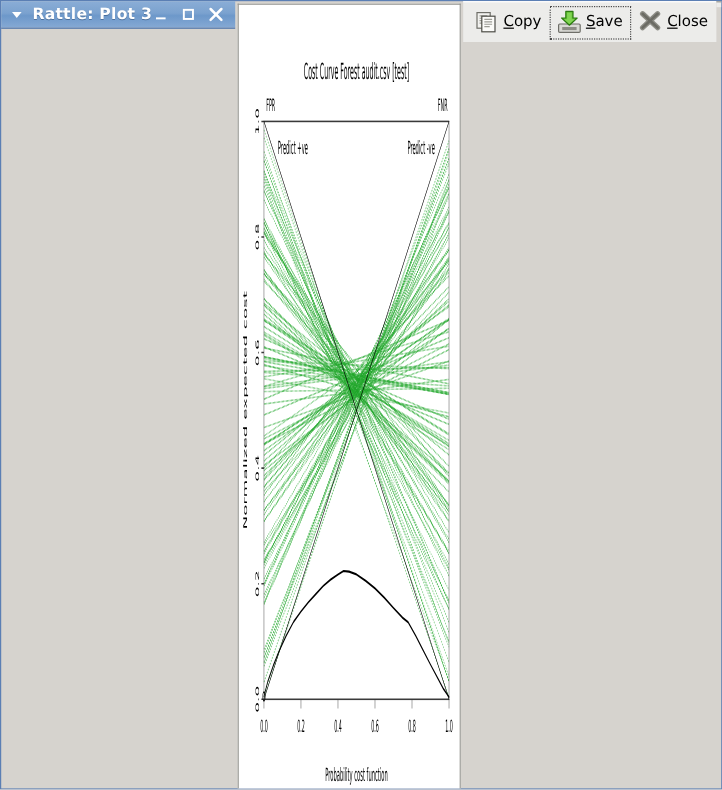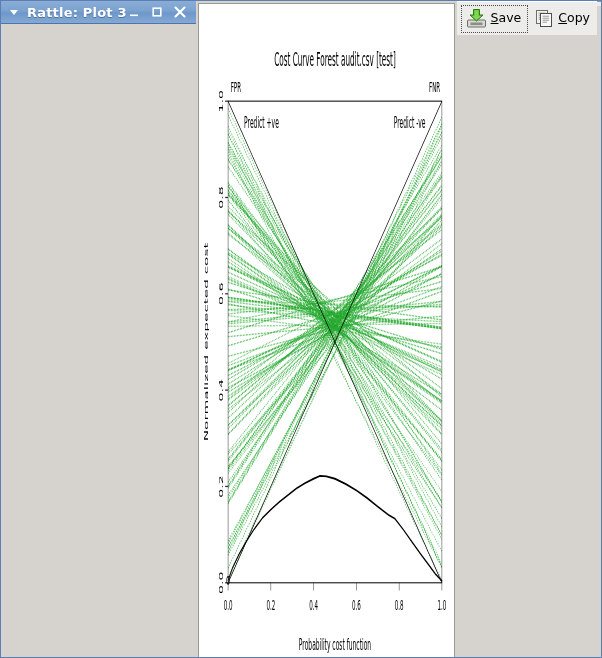--- a/index.html
+++ b/index.html
@@ -287,42 +287,51 @@
           <text x="318" y="57" font-size="17" font-family="&quot;DejaVu Sans&quot;,&quot;Liberation Sans&quot;,sans-serif" fill="#000000" text-anchor="middle" font-weight="normal">Cost Curve Forest audit.csv [test]</text>
           <text x="318" y="592" font-size="14" font-family="&quot;DejaVu Sans&quot;,&quot;Liberation Sans&quot;,sans-serif" fill="#000000" text-anchor="middle">Probability cost function</text>
           <text x="318" y="612" font-size="14" font-family="&quot;DejaVu Sans&quot;,&quot;Liberation Sans&quot;,sans-serif" fill="#000000" text-anchor="middle">Rattle 2008-08-10 17:50:07 gjw</text>
           <text x="22" y="309.5" font-size="14" font-family="&quot;DejaVu Sans&quot;,&quot;Liberation Sans&quot;,sans-serif" fill="#000000" text-anchor="middle" transform="rotate(-90 22 309.5)">Normalized expected cost</text>
         </g>
     </svg>
   </div>
 
   <div class="toolbar">
 
+    <div class="tb-btn">
+      <span class="tb-icon">
+        <svg width="21" height="21" viewBox="0 0 21 21">
+          <rect x="2.5" y="2.5" width="11" height="13" fill="#f2f2ef" stroke="#6e6e68" stroke-width="1"></rect>
+          <path d="M4.6 5.2 h6.5 M4.6 7.2 h6.5 M4.6 9.2 h6.5 M4.6 11.2 h4.5" stroke="#9c9c95" stroke-width="1"></path>
+          <rect x="6.5" y="5.5" width="11" height="13" fill="#fbfbf9" stroke="#4e4e48" stroke-width="1"></rect>
+          <path d="M8.6 8.2 h6.5 M8.6 10.2 h6.5 M8.6 12.2 h6.5 M8.6 14.2 h4.5" stroke="#9c9c95" stroke-width="1"></path>
+        </svg>
+      </span>
+      <span class="tb-label"><u>C</u>opy</span>
+    </div>
+
     <div class="tb-btn focused">
       <span class="tb-icon">
         <svg width="21" height="21" viewBox="0 0 21 21">
           <rect x="1.5" y="12" width="18" height="7" rx="1" fill="#d9d9d4" stroke="#6e6e68" stroke-width="1"></rect>
           <rect x="4.5" y="14.5" width="12" height="2.6" fill="#8d8d86"></rect>
           <path d="M7.5 1.5 L13.5 1.5 L13.5 7 L17 7 L10.5 13 L4 7 L7.5 7 Z" fill="#62c033" stroke="#2c7a12" stroke-width="1" stroke-linejoin="round"></path>
           <path d="M8.6 2.6 L12.4 2.6 L12.4 8 L15 8 L10.5 11.9 L6 8 L8.6 8 Z" fill="#8ddc5f" opacity=".75"></path>
         </svg>
       </span>
       <span class="tb-label"><u>S</u>ave</span>
     </div>
 
+
     <div class="tb-btn">
       <span class="tb-icon">
         <svg width="21" height="21" viewBox="0 0 21 21">
-          <rect x="2.5" y="2.5" width="11" height="13" fill="#f2f2ef" stroke="#6e6e68" stroke-width="1"></rect>
-          <path d="M4.6 5.2 h6.5 M4.6 7.2 h6.5 M4.6 9.2 h6.5 M4.6 11.2 h4.5" stroke="#9c9c95" stroke-width="1"></path>
-          <rect x="6.5" y="5.5" width="11" height="13" fill="#fbfbf9" stroke="#4e4e48" stroke-width="1"></rect>
-          <path d="M8.6 8.2 h6.5 M8.6 10.2 h6.5 M8.6 12.2 h6.5 M8.6 14.2 h4.5" stroke="#9c9c95" stroke-width="1"></path>
+          <path d="M4.5 3.5 L17 15 M17 3.5 L4.5 15" stroke="#8c8c85" stroke-width="4.4" stroke-linecap="round"></path>
+          <path d="M4.5 3.5 L17 15 M17 3.5 L4.5 15" stroke="#6b6b64" stroke-width="2.2" stroke-linecap="round"></path>
         </svg>
       </span>
-      <span class="tb-label"><u>C</u>opy</span>
+      <span class="tb-label"><u>C</u>lose</span>
     </div>
-
-
 
   </div>
 
   <div class="statusline"></div>
 </div>
 
 </body></html>

